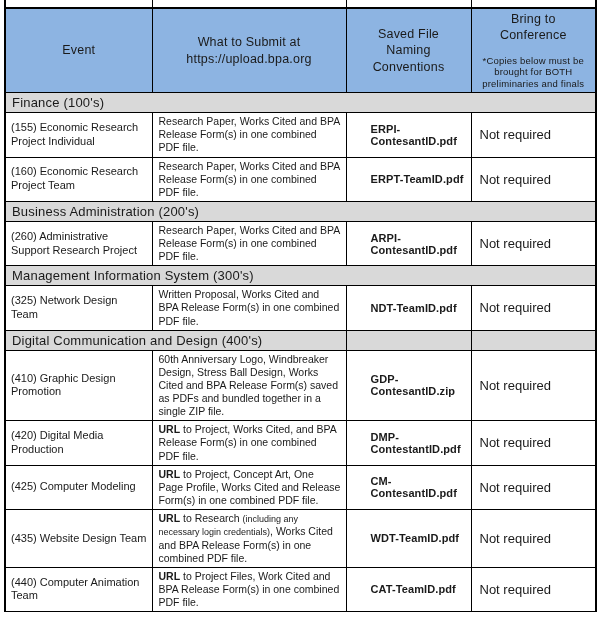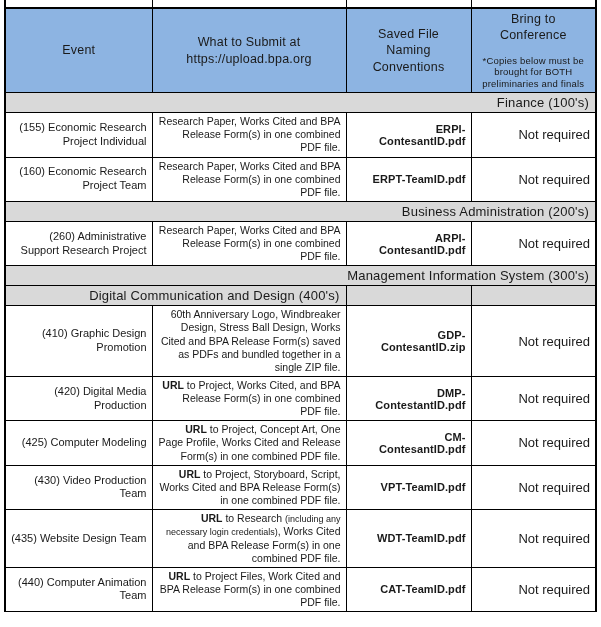--- a/index.html
+++ b/index.html
@@ -1,20 +1,20 @@
 <!DOCTYPE html>
 <html style="--header-bg: #8db4e2; --section-bg: #d9d9d9;"><head>
 <meta charset="utf-8">
 <style>
   html,body{margin:0;padding:0;background:#ffffff;}
   #page{position:relative;width:601px;height:627px;background:#fff;overflow:hidden;
         font-family:"Liberation Sans",sans-serif;color:#1a1a1a;}
   table{border-collapse:collapse;table-layout:fixed;margin-left:4px;width:591px;}
   td,th{border:1px solid #000;padding:2px 5px;vertical-align:middle;
-        font-weight:400;text-align:right;overflow:hidden;}
+        font-weight:400;text-align:left;overflow:hidden;}
   
   tr.cropped-row td{border-top:none;border-bottom:2px solid #000;height:7px;padding:0;background:#fff;}
   
   tr.header-row th{background:var(--header-bg,#8db4e2);height:70px;text-align:center;
         font-size:12.5px;line-height:1.3;letter-spacing:.2px;white-space:pre-line;border-bottom:1.5px solid #000;}
   .bring-note{display:block;font-size:9.5px;line-height:1.25;white-space:normal;margin-top:11px;}
   
   tr.section-row td{background:var(--section-bg,#d9d9d9);font-size:13px;letter-spacing:.2px;
         height:17px;padding:1px 6px;}
   
@@ -75,20 +75,26 @@
         </tr>
         <tr class="event-row" style="height: 44px;">
           <td class="event-cell">(260) Administrative Support Research Project</td>
           <td class="submit-cell"><span>Research Paper, Works Cited and BPA Release Form(s) in one combined PDF file.</span></td>
           <td class="file-cell">ARPI-ContesantID.pdf</td>
           <td class="bring-cell">Not required</td>
         </tr>
         <tr class="section-row">
           <td colspan="4">Management Information System (300's)</td>
         </tr>
+        <tr class="event-row" style="height: 44px;">
+          <td class="event-cell">(325) Network Design Team</td>
+          <td class="submit-cell"><span>Written Proposal, Works Cited and BPA Release Form(s) in one combined PDF file.</span></td>
+          <td class="file-cell">NDT-TeamID.pdf</td>
+          <td class="bring-cell">Not required</td>
+        </tr>
         <tr class="section-row">
           <td colspan="2">Digital Communication and Design (400's)</td>
           <td colspan="1"></td>
           <td colspan="1"></td>
         </tr>
         <tr class="event-row" style="height: 55px;">
           <td class="event-cell">(410) Graphic Design Promotion</td>
           <td class="submit-cell"><span>60th Anniversary Logo, Windbreaker Design, Stress Ball Design, Works Cited and BPA Release Form(s) saved as PDFs and bundled together in a single ZIP file.</span></td>
           <td class="file-cell">GDP-ContesantID.zip</td>
           <td class="bring-cell">Not required</td>
@@ -98,26 +104,20 @@
           <td class="submit-cell"><span class="seg-b">URL</span><span> to Project, Works Cited, and BPA Release Form(s) in one combined PDF file.</span></td>
           <td class="file-cell">DMP-ContestantID.pdf</td>
           <td class="bring-cell">Not required</td>
         </tr>
         <tr class="event-row" style="height: 40px;">
           <td class="event-cell">(425) Computer Modeling</td>
           <td class="submit-cell"><span class="seg-b">URL</span><span> to Project, Concept Art, One Page Profile, Works Cited and Release Form(s) in one combined PDF file.</span></td>
           <td class="file-cell">CM-ContesantID.pdf</td>
           <td class="bring-cell">Not required</td>
         </tr>
-        <tr class="event-row" style="height: 42px;">
-          <td class="event-cell">(430) Video Production Team</td>
-          <td class="submit-cell"><span class="seg-b">URL</span><span> to Project, Storyboard, Script, Works Cited and BPA Release Form(s) in one combined PDF file.</span></td>
-          <td class="file-cell">VPT-TeamID.pdf</td>
-          <td class="bring-cell">Not required</td>
-        </tr>
         <tr class="event-row" style="height: 50px;">
           <td class="event-cell">(435) Website Design Team</td>
           <td class="submit-cell"><span class="seg-b">URL</span><span> to Research </span><span class="seg-s">(including any necessary login credentials)</span><span>, Works Cited and BPA Release Form(s) in one combined PDF file.</span></td>
           <td class="file-cell">WDT-TeamID.pdf</td>
           <td class="bring-cell">Not required</td>
         </tr>
         <tr class="event-row" style="height: 44px;">
           <td class="event-cell">(440) Computer Animation Team</td>
           <td class="submit-cell"><span class="seg-b">URL</span><span> to Project Files, Work Cited and BPA Release Form(s) in one combined PDF file.</span></td>
           <td class="file-cell">CAT-TeamID.pdf</td>

